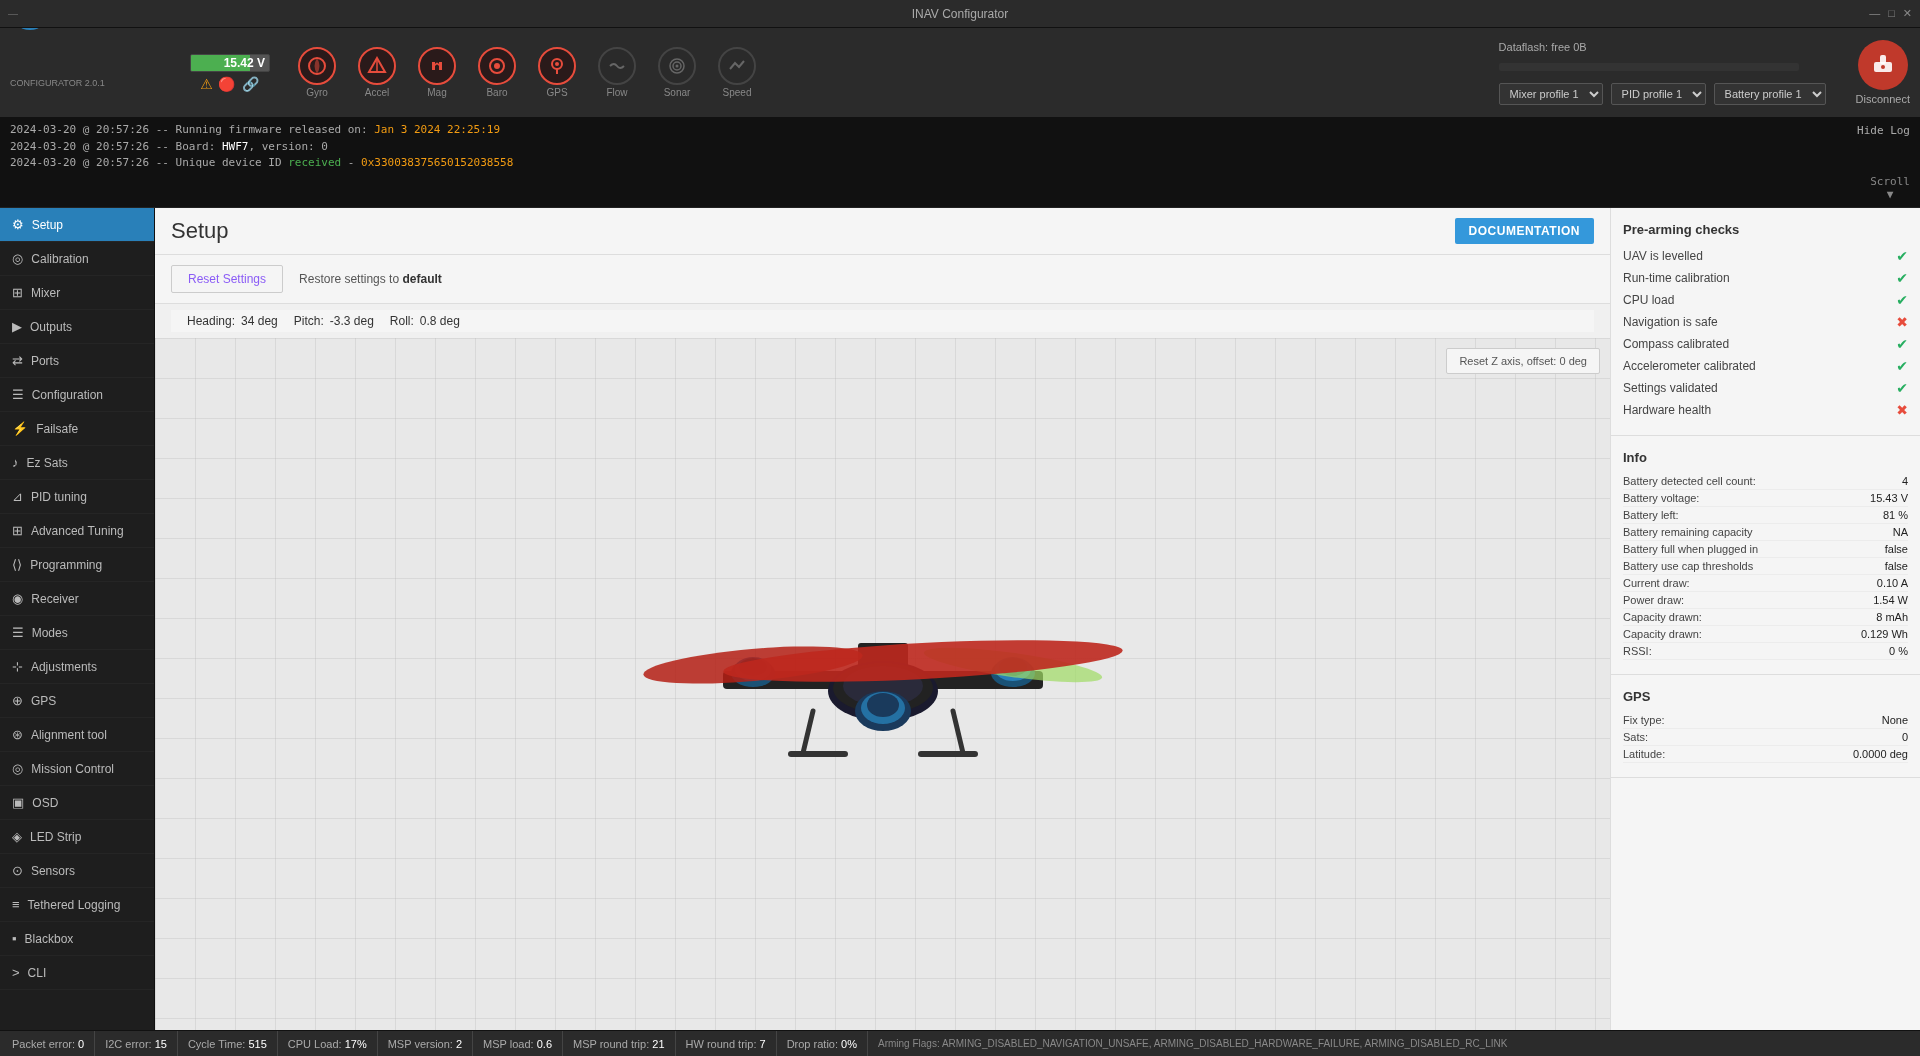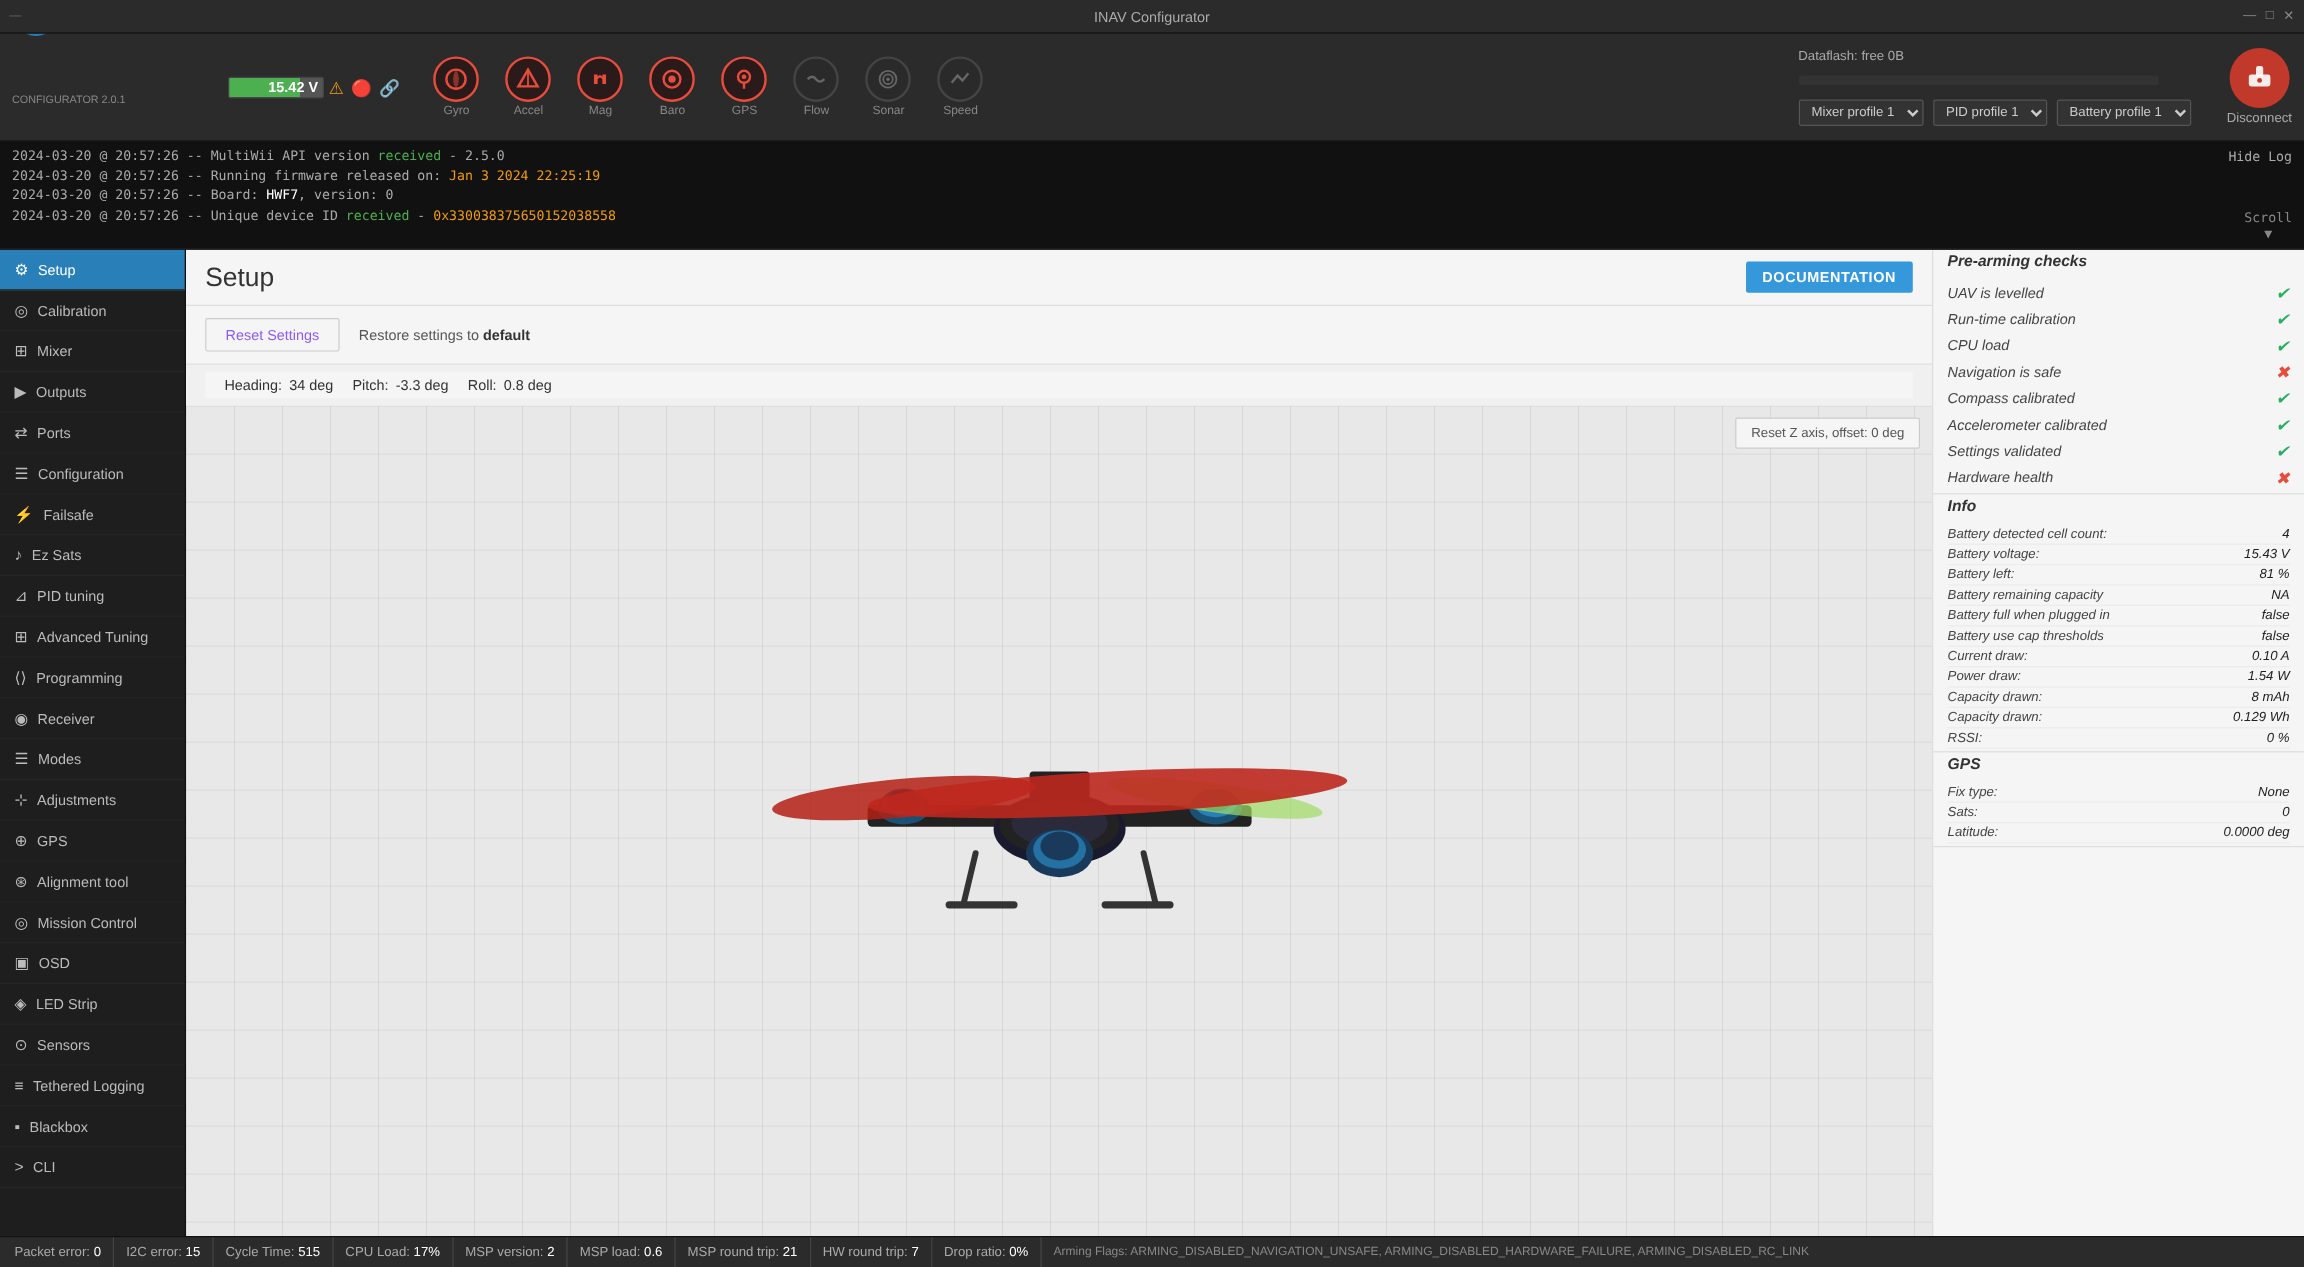--- a/index.html
+++ b/index.html
@@ -76,21 +76,21 @@
       letter-spacing: 2px;
     }
     .logo-sub {
       font-size: 9px;
       color: #888;
       margin-top: 2px;
     }
 
     .battery-status {
       display: flex;
-      flex-direction: row;
+      flex-direction: column;
       align-items: center;
       margin: 0 10px;
       gap: 4px;
     }
     .battery-bar-container {
       background: #555;
       border: 1px solid #444;
       border-radius: 2px;
       width: 80px;
       height: 18px;
@@ -394,22 +394,21 @@
     #right-panel {
       width: 310px;
       background: #f5f5f5;
       border-left: 1px solid #ddd;
       overflow-y: auto;
       flex-shrink: 0;
     }
 
     .panel-section {
       border-bottom: 1px solid #ddd;
-      padding: 2px 12px;
-      font-style: italic;
+      padding: 14px 12px;
     }
     .panel-section-title {
       font-size: 13px;
       font-weight: bold;
       color: #333;
       margin-bottom: 8px;
     }
 
     .check-row {
       display: flex;
@@ -626,23 +625,20 @@
           <circle cx="13" cy="15" r="2" fill="#c0392b"></circle>
         </svg>
     </div>
     <span class="disconnect-label">Disconnect</span>
   </div>
 </div>
 
 <div id="log-area">
   <span class="hide-log-btn">Hide Log</span>
   <div class="log-line">
-    <span>2024-03-20 @ 20:57:26 -- MultiWii API version </span><span class="received">received</span><span> - 2.5.0</span>
-  </div>
-  <div class="log-line">
     <span>2024-03-20 @ 20:57:26 -- Running firmware released on: </span><span class="date">Jan 3 2024 22:25:19</span>
   </div>
   <div class="log-line">
     <span>2024-03-20 @ 20:57:26 -- Board: </span><span class="board">HWF7</span><span>, version: 0</span>
   </div>
   <div class="log-line">
     <span>2024-03-20 @ 20:57:26 -- Unique device ID </span><span class="uid">received</span><span> - </span><span class="uid-val">0x330038375650152038558</span>
   </div>
   <div class="scroll-btn">
     <span>Scroll</span>

